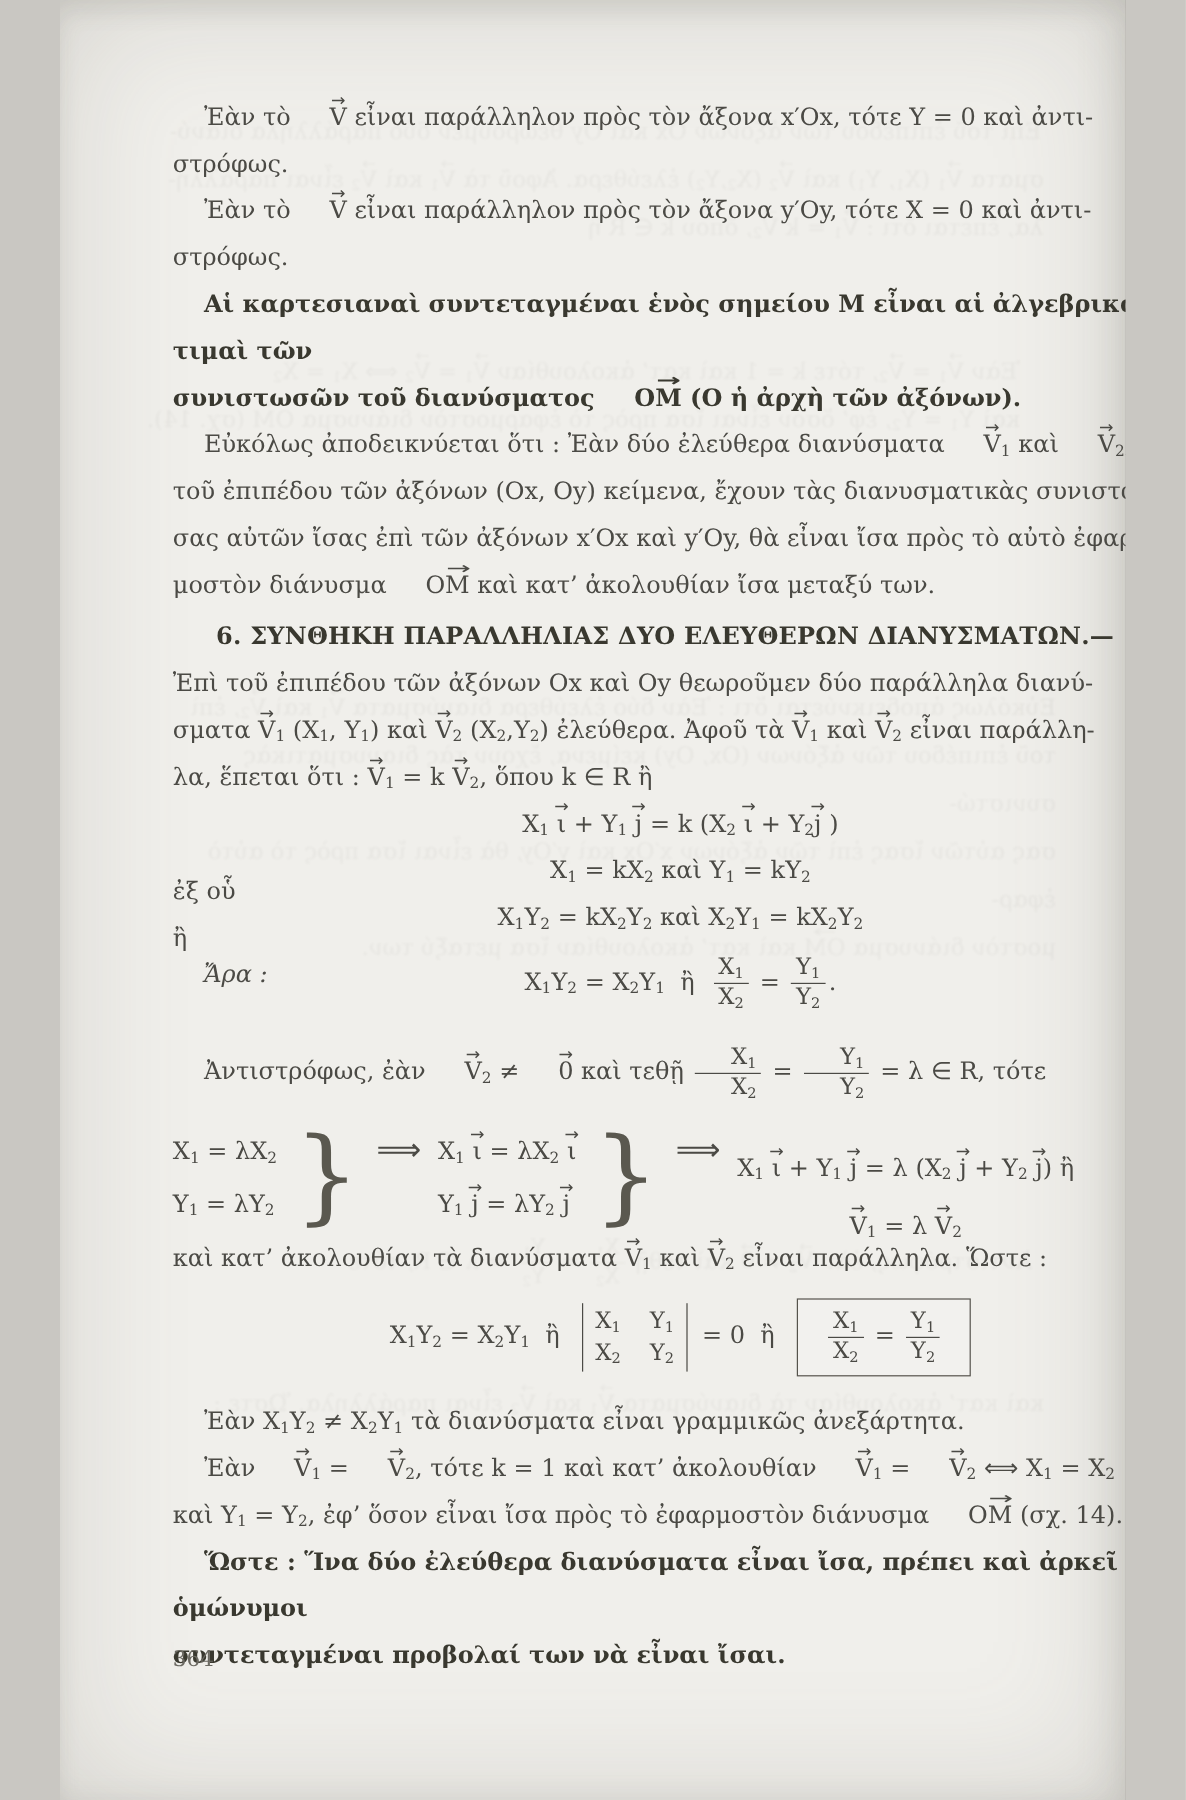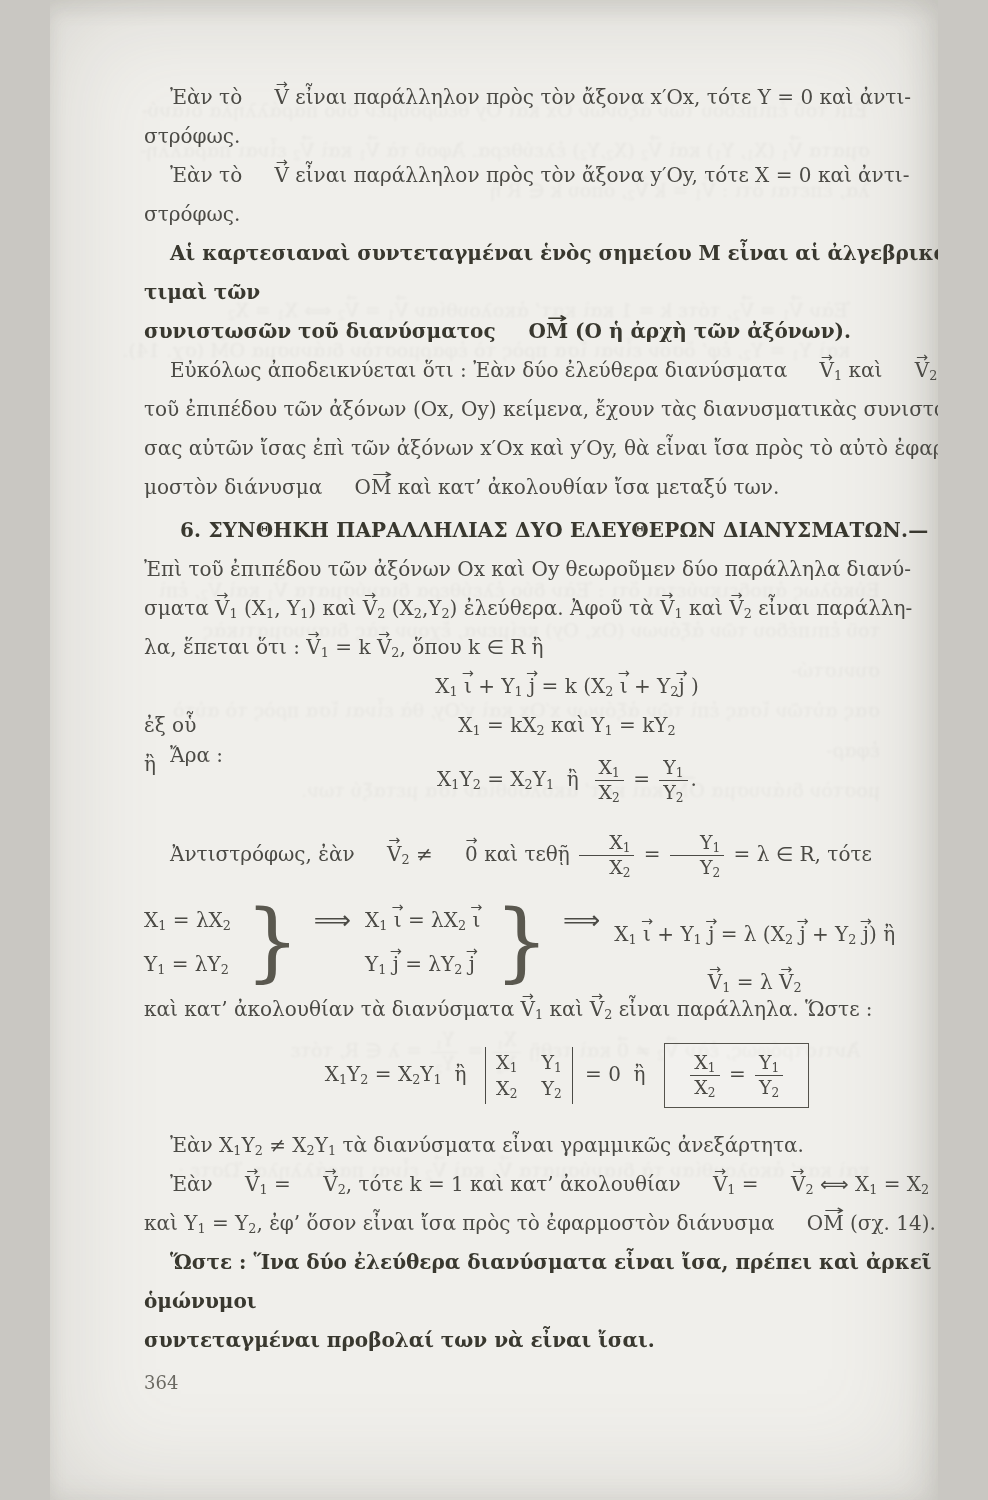--- a/index.html
+++ b/index.html
@@ -33,22 +33,22 @@
   .frac{display:inline-flex;flex-direction:column;vertical-align:middle;text-align:center;line-height:1.15;font-size:.95em;margin:0 3px;}
   .frac>span:first-child{border-bottom:1.6px solid currentColor;padding:0 4px 1px;}
   .frac>span:last-child{padding:1px 4px 0;}
   
   .det{display:inline-flex;flex-direction:column;border-left:1.6px solid currentColor;border-right:1.6px solid currentColor;padding:3px 10px;margin:0 6px;vertical-align:middle;line-height:1.35;font-size:.95em;}
   .drow{display:flex;gap:24px;justify-content:center;}
   
   .box{display:inline-block;border:1.8px solid #55534c;padding:8px 22px;margin-left:6px;vertical-align:middle;background:rgba(255,255,255,.15);}
   
   .eqrow{position:relative;text-align:center;}
-  .eqlabel{position:absolute;left:0;top:0;text-indent:0;}
-  .eqlabel.ind2{left:26px;}
+  .eqlabel{position:absolute;left:0;top:17px;text-indent:0;}
+  .eqlabel.ind2{left:26px;font-style:italic;}
   .eqnum{position:absolute;right:0;top:50%;transform:translateY(-50%);}
   .eqtall{line-height:1;padding:12px 0;}
   .sf{font-family:"DejaVu Sans",sans-serif;}
   
   .system{display:flex;gap:14px;margin-top:10px;line-height:44px;}
   .syscol{display:flex;flex-direction:column;}
   .brace{font-size:86px;font-weight:300;line-height:1;transform:scaleY(1.0);display:inline-block;color:#5a584f;font-family:"DejaVu Serif",serif;}
   .arr{font-family:"DejaVu Sans",sans-serif;font-size:26px;color:#4b4a45;}
   .sysC{display:flex;flex-direction:column;transform:translateY(14px);}
   .sysC .l2{text-align:center;margin-top:4px;}
@@ -87,20 +87,21 @@
 
     <div class="eqrow">X<sub>1</sub> <i class="vec">ι</i> + Y<sub>1</sub> <i class="vec">j</i> = k (X<sub>2</sub> <i class="vec">ι</i> + Y<sub>2</sub><i class="vec">j</i> )</div>
 
     <div class="eqrow">
       <span class="eqlabel">ἐξ οὗ</span>
       <span>X<sub>1</sub> = kX<sub>2</sub> καὶ Y<sub>1</sub> = kY<sub>2</sub></span>
     </div>
 
     <div class="eqrow">
       <span class="eqlabel">ἢ</span>
+      <span>X<sub>1</sub>Y<sub>2</sub> = kX<sub>2</sub>Y<sub>2</sub> καὶ X<sub>2</sub>Y<sub>1</sub> = kX<sub>2</sub>Y<sub>2</sub></span>
     </div>
 
     <div class="eqrow eqtall">
       <span class="eqlabel ind2">Ἄρα :</span>
       <span>X<sub>1</sub>Y<sub>2</sub> = X<sub>2</sub>Y<sub>1</sub> &nbsp;ἢ&nbsp; <span class="frac">
             <span>X<sub>1</sub></span>
             <span>X<sub>2</sub></span>
           </span> = <span class="frac">
             <span>Y<sub>1</sub></span>
             <span>Y<sub>2</sub></span>

